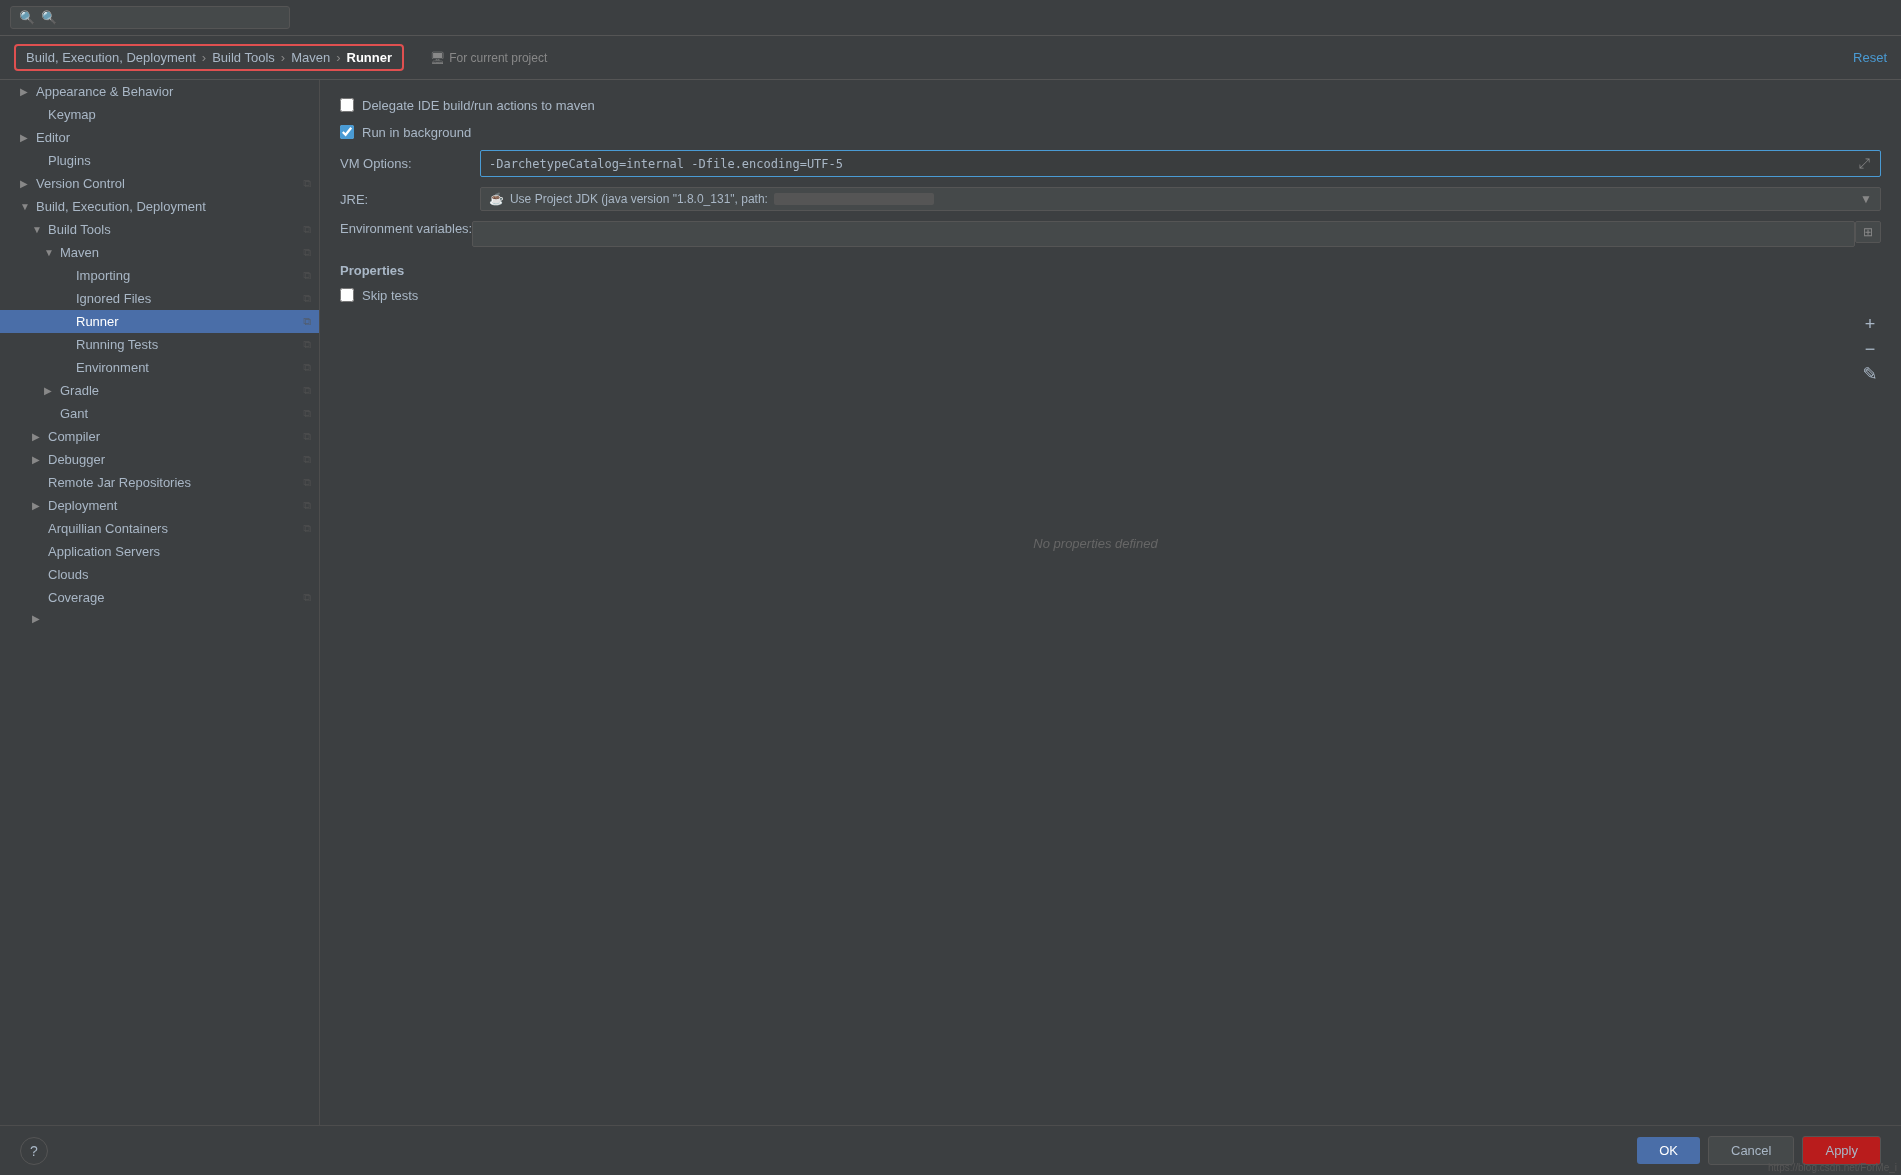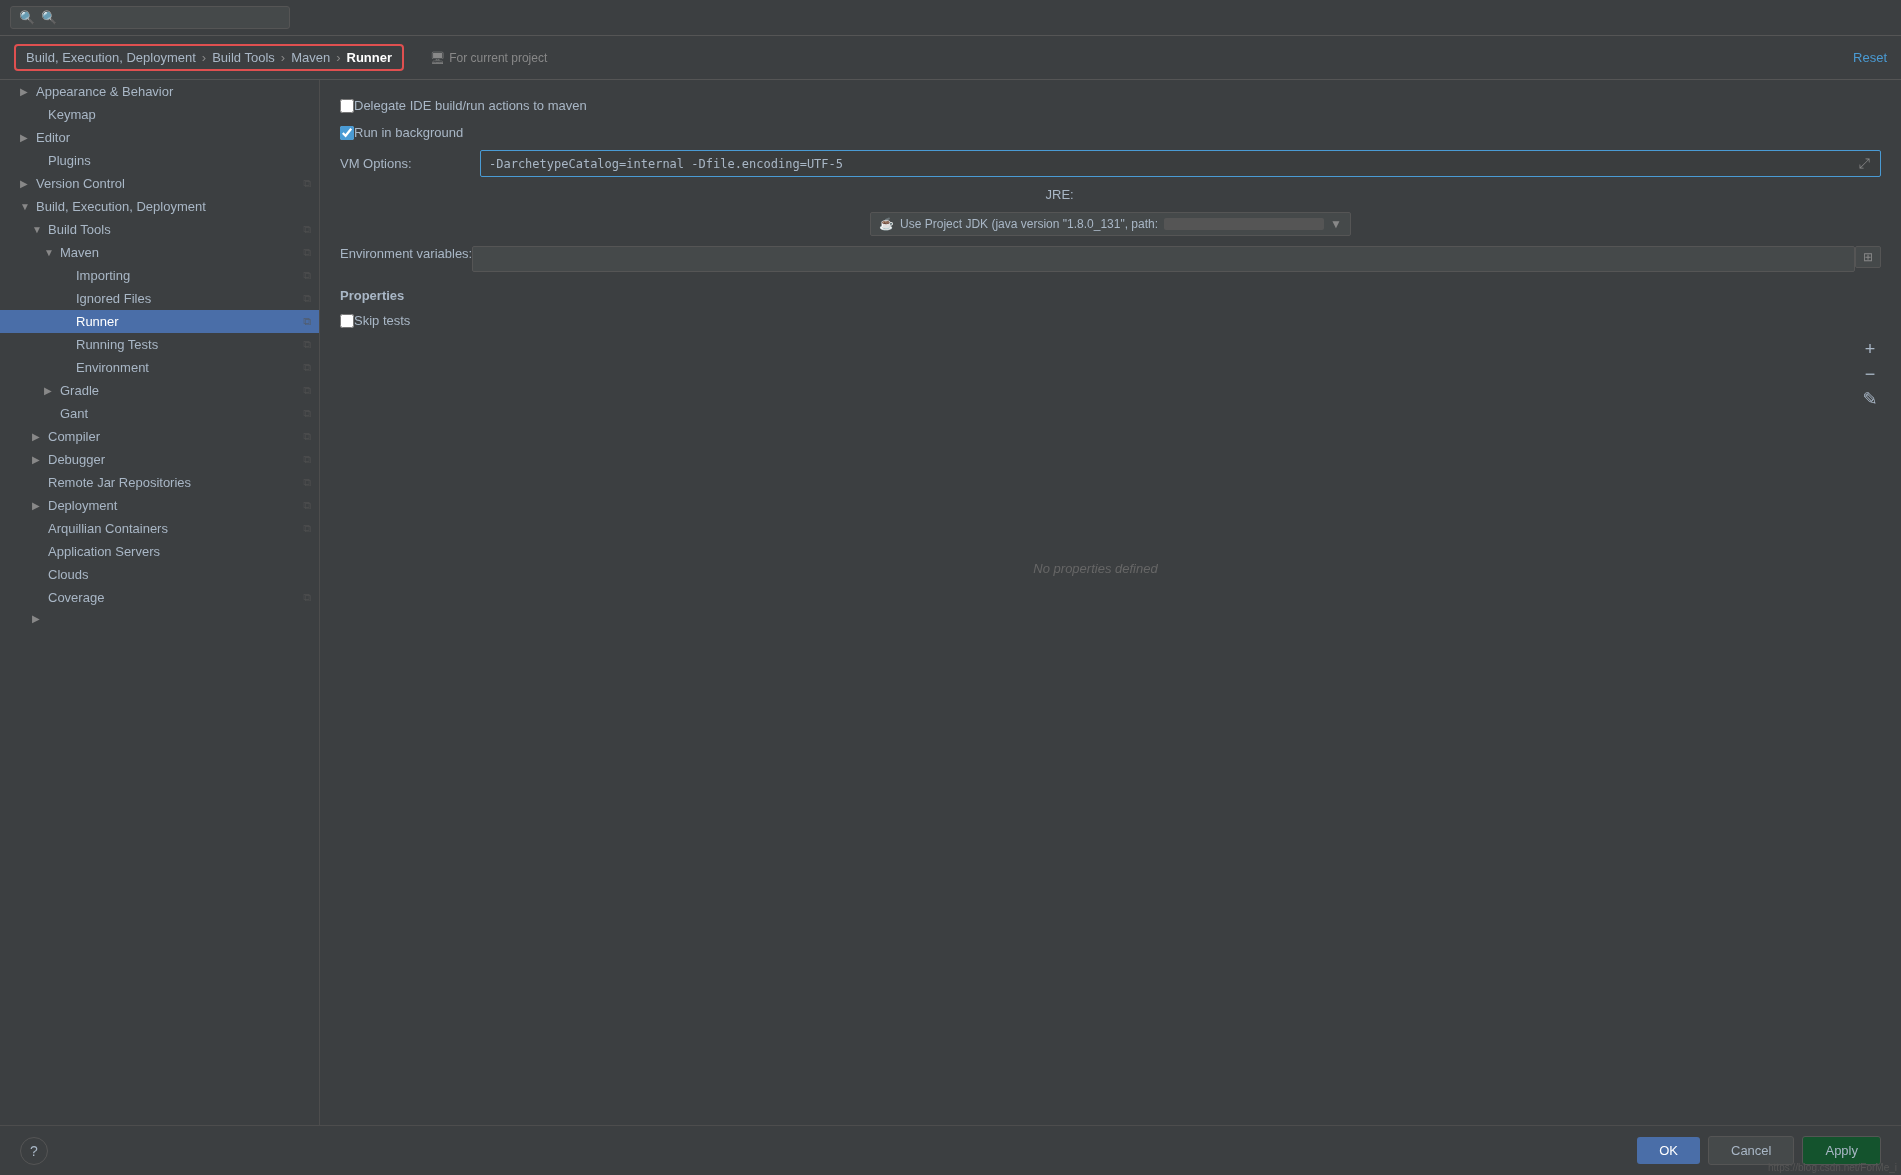--- a/index.html
+++ b/index.html
@@ -143,21 +143,21 @@
       flex-direction: column;
       overflow: hidden;
     }
     .panel-content {
       flex: 1;
       padding: 16px 20px;
       overflow-y: auto;
     }
     .checkbox-row {
       display: flex;
-      align-items: center;
+      gap: 8px;
       margin-bottom: 8px;
       padding: 2px 0;
     }
     .checkbox-row input[type=checkbox] {
       width: 14px;
       height: 14px;
       cursor: pointer;
       accent-color: #4a9bd4;
     }
     .field-label {
@@ -193,21 +193,20 @@
       color: #888;
       cursor: pointer;
       font-size: 14px;
       padding: 0 2px;
     }
     .jre-row {
       display: flex;
       align-items: center;
       margin-bottom: 10px;
       gap: 10px;
-      flex-direction: column;
     }
     .jre-select {
       flex: 1;
       background: #45494a;
       border: 1px solid #555;
       border-radius: 2px;
       color: #a9b7c6;
       padding: 4px 8px;
       font-size: 12px;
       display: flex;
@@ -320,21 +319,21 @@
     .btn-ok {
       background: #4a6ea8;
       color: #ffffff;
     }
     .btn-cancel {
       background: #45494a;
       color: #a9b7c6;
       border: 1px solid #555;
     }
     .btn-apply {
-      background: #14532d;
+      background: #b91c1c;
       color: #a9b7c6;
       border: 1px solid #555;
     }
     .watermark {
       position: fixed;
       bottom: 2px;
       right: 4px;
       color: #555;
       font-size: 10px;
     }

